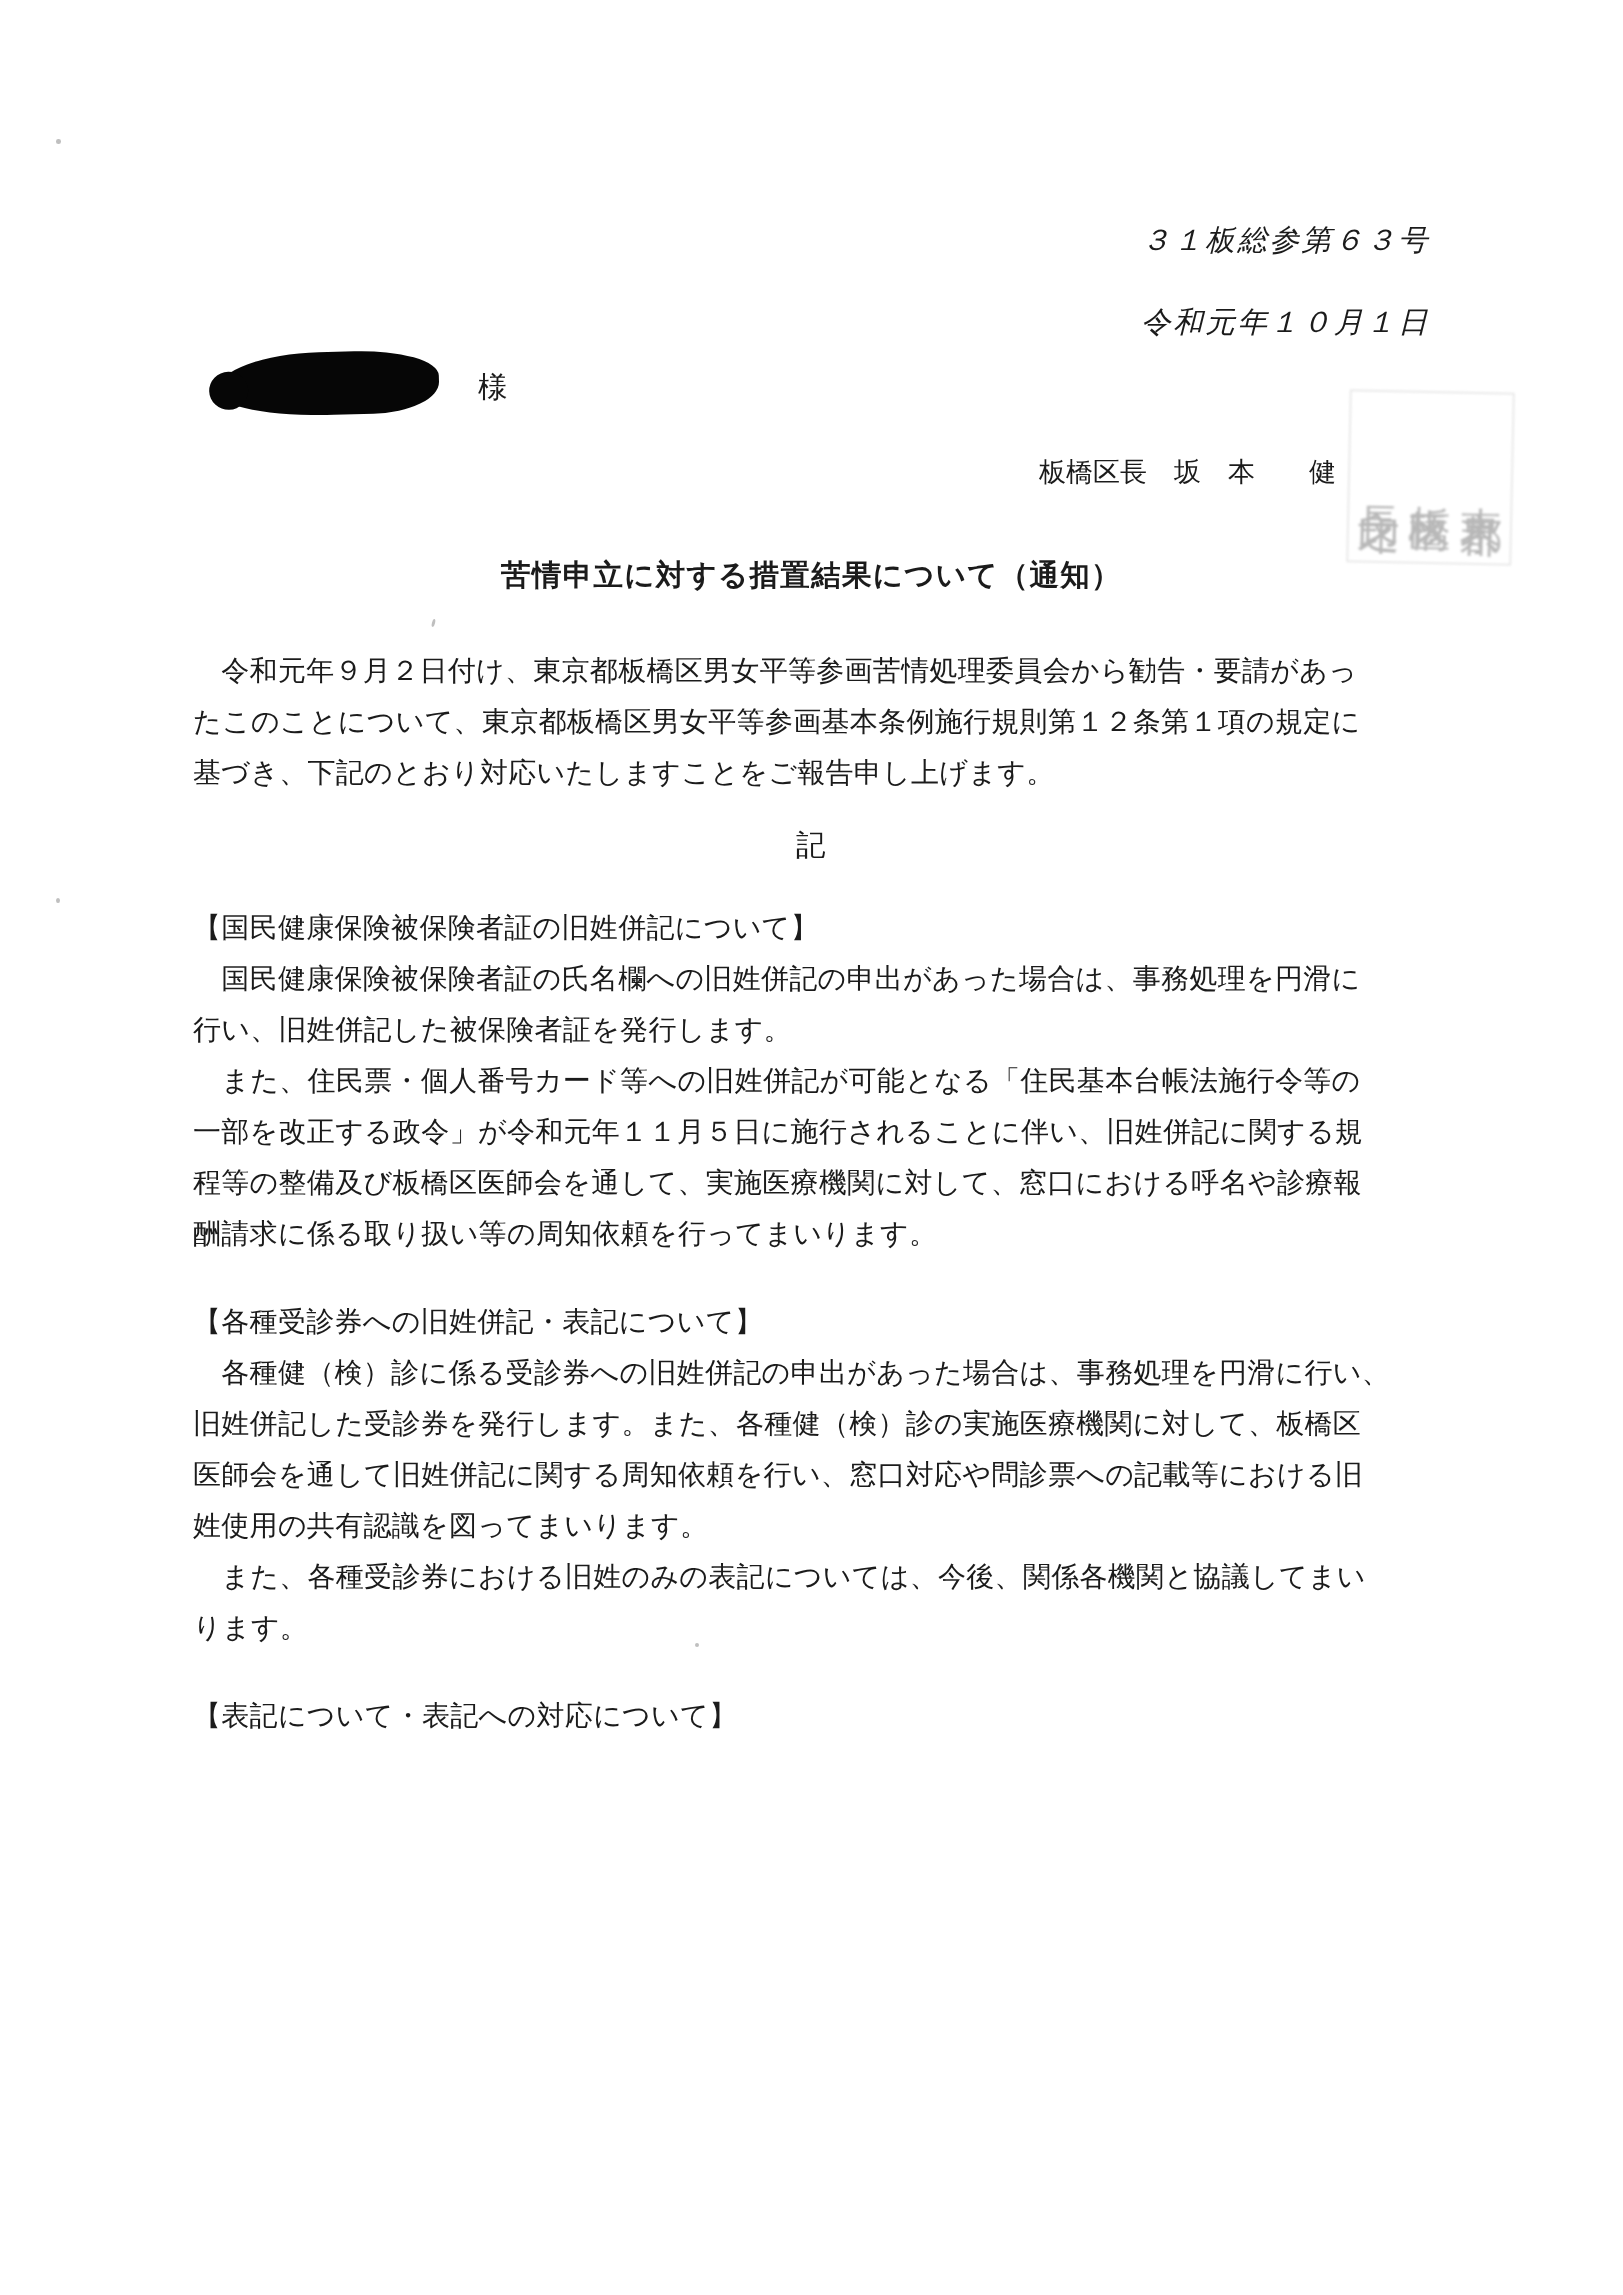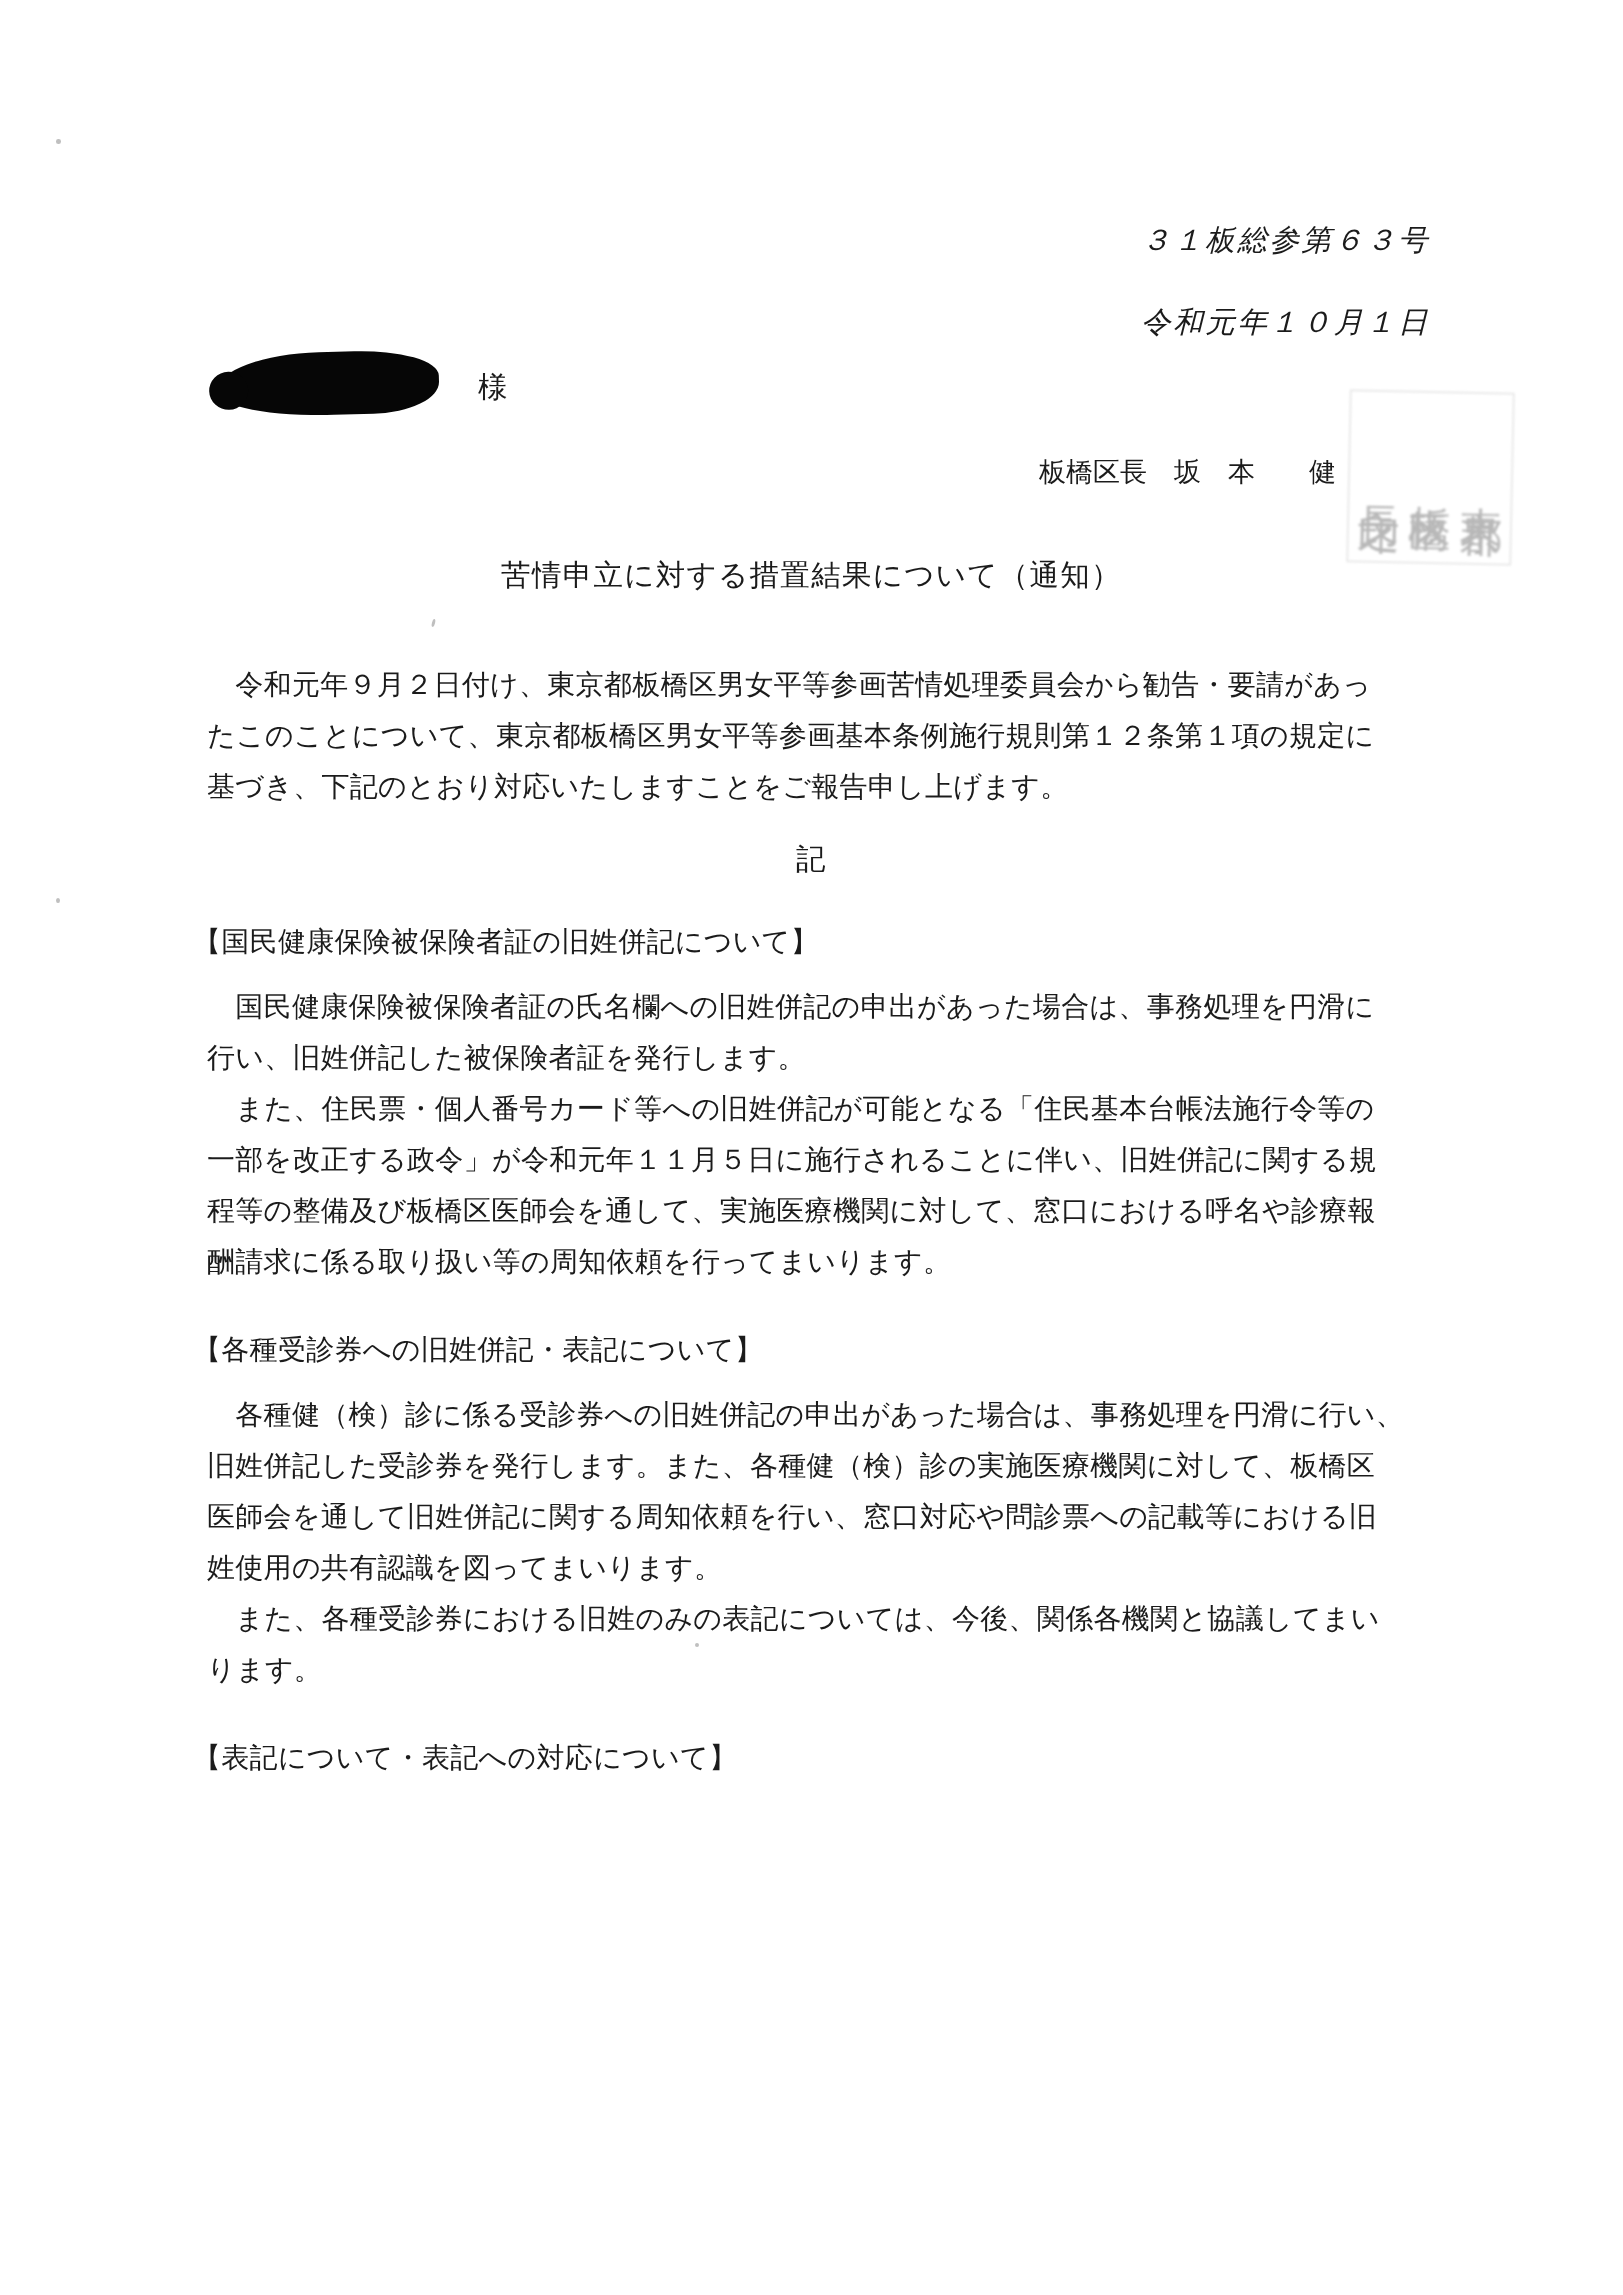--- a/index.html
+++ b/index.html
@@ -101,36 +101,36 @@
 
   
   .title {
     position: absolute;
     left: 193px;
     top: 556px;
     width: 1237px;
     margin: 0;
     text-align: center;
     font-size: 29.5px;
-    font-weight: normal;
+    font-weight: bold;
     line-height: 1.3;
     letter-spacing: 1.3px;
   }
 
   
   .content {
     position: absolute;
     left: 193px;
     top: 645px;
     width: 1237px;
     font-size: 28px;
     line-height: 51px;
   }
   .para {
-    margin: 14px;
+    margin: 0;
     white-space: pre-line;
     letter-spacing: 0.3px;
   }
   .ki {
     margin: 22px 0 31px 0;
     text-align: center;
     font-size: 29.5px;
     letter-spacing: 1.3px;
   }
   section { margin: 0; }

